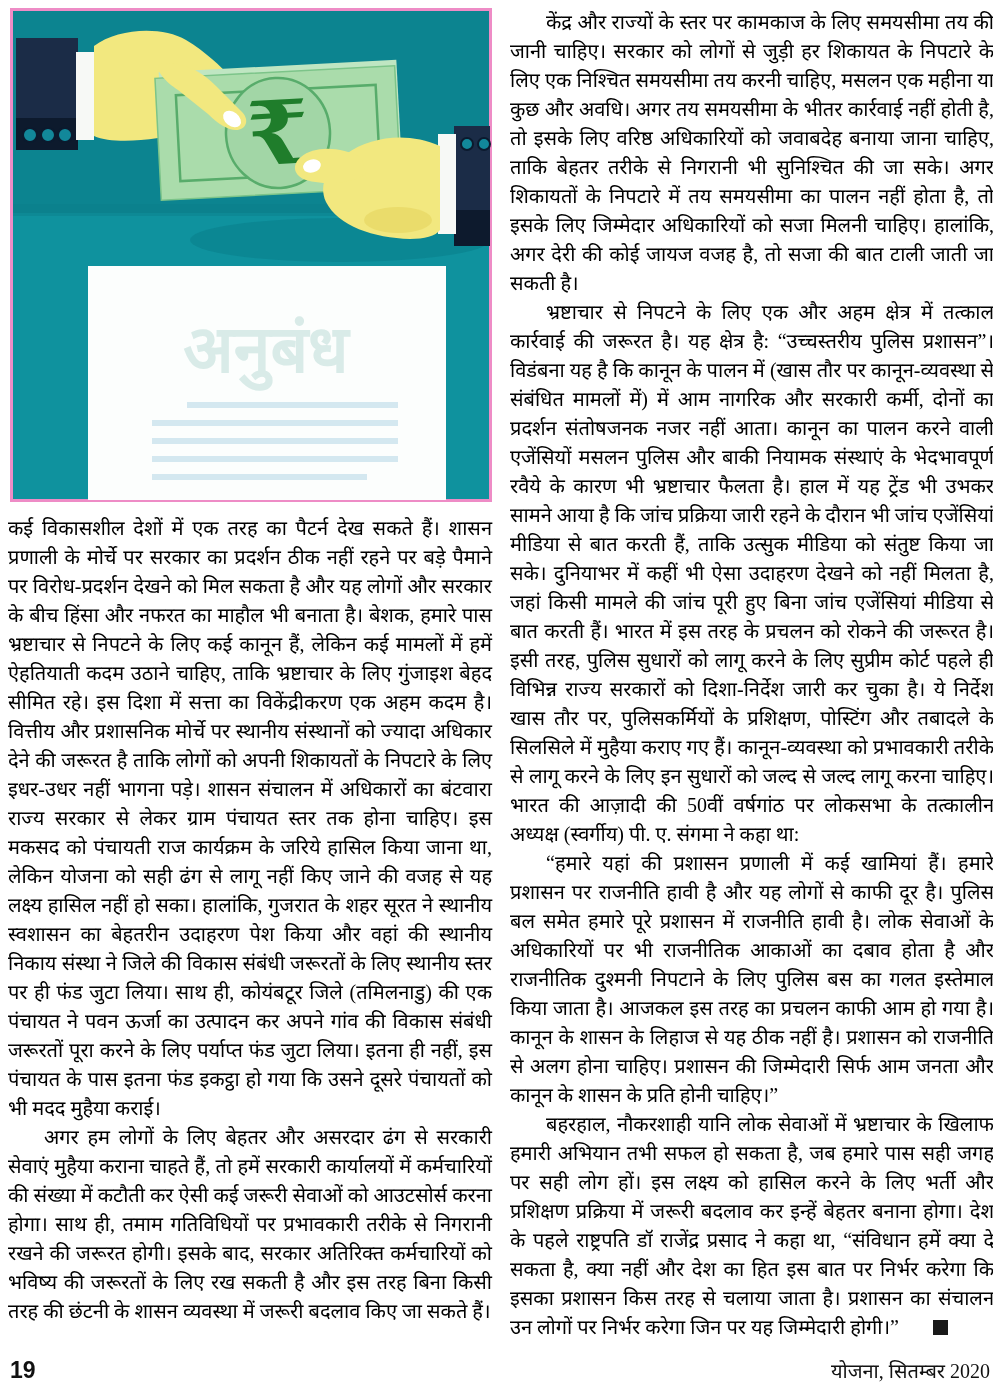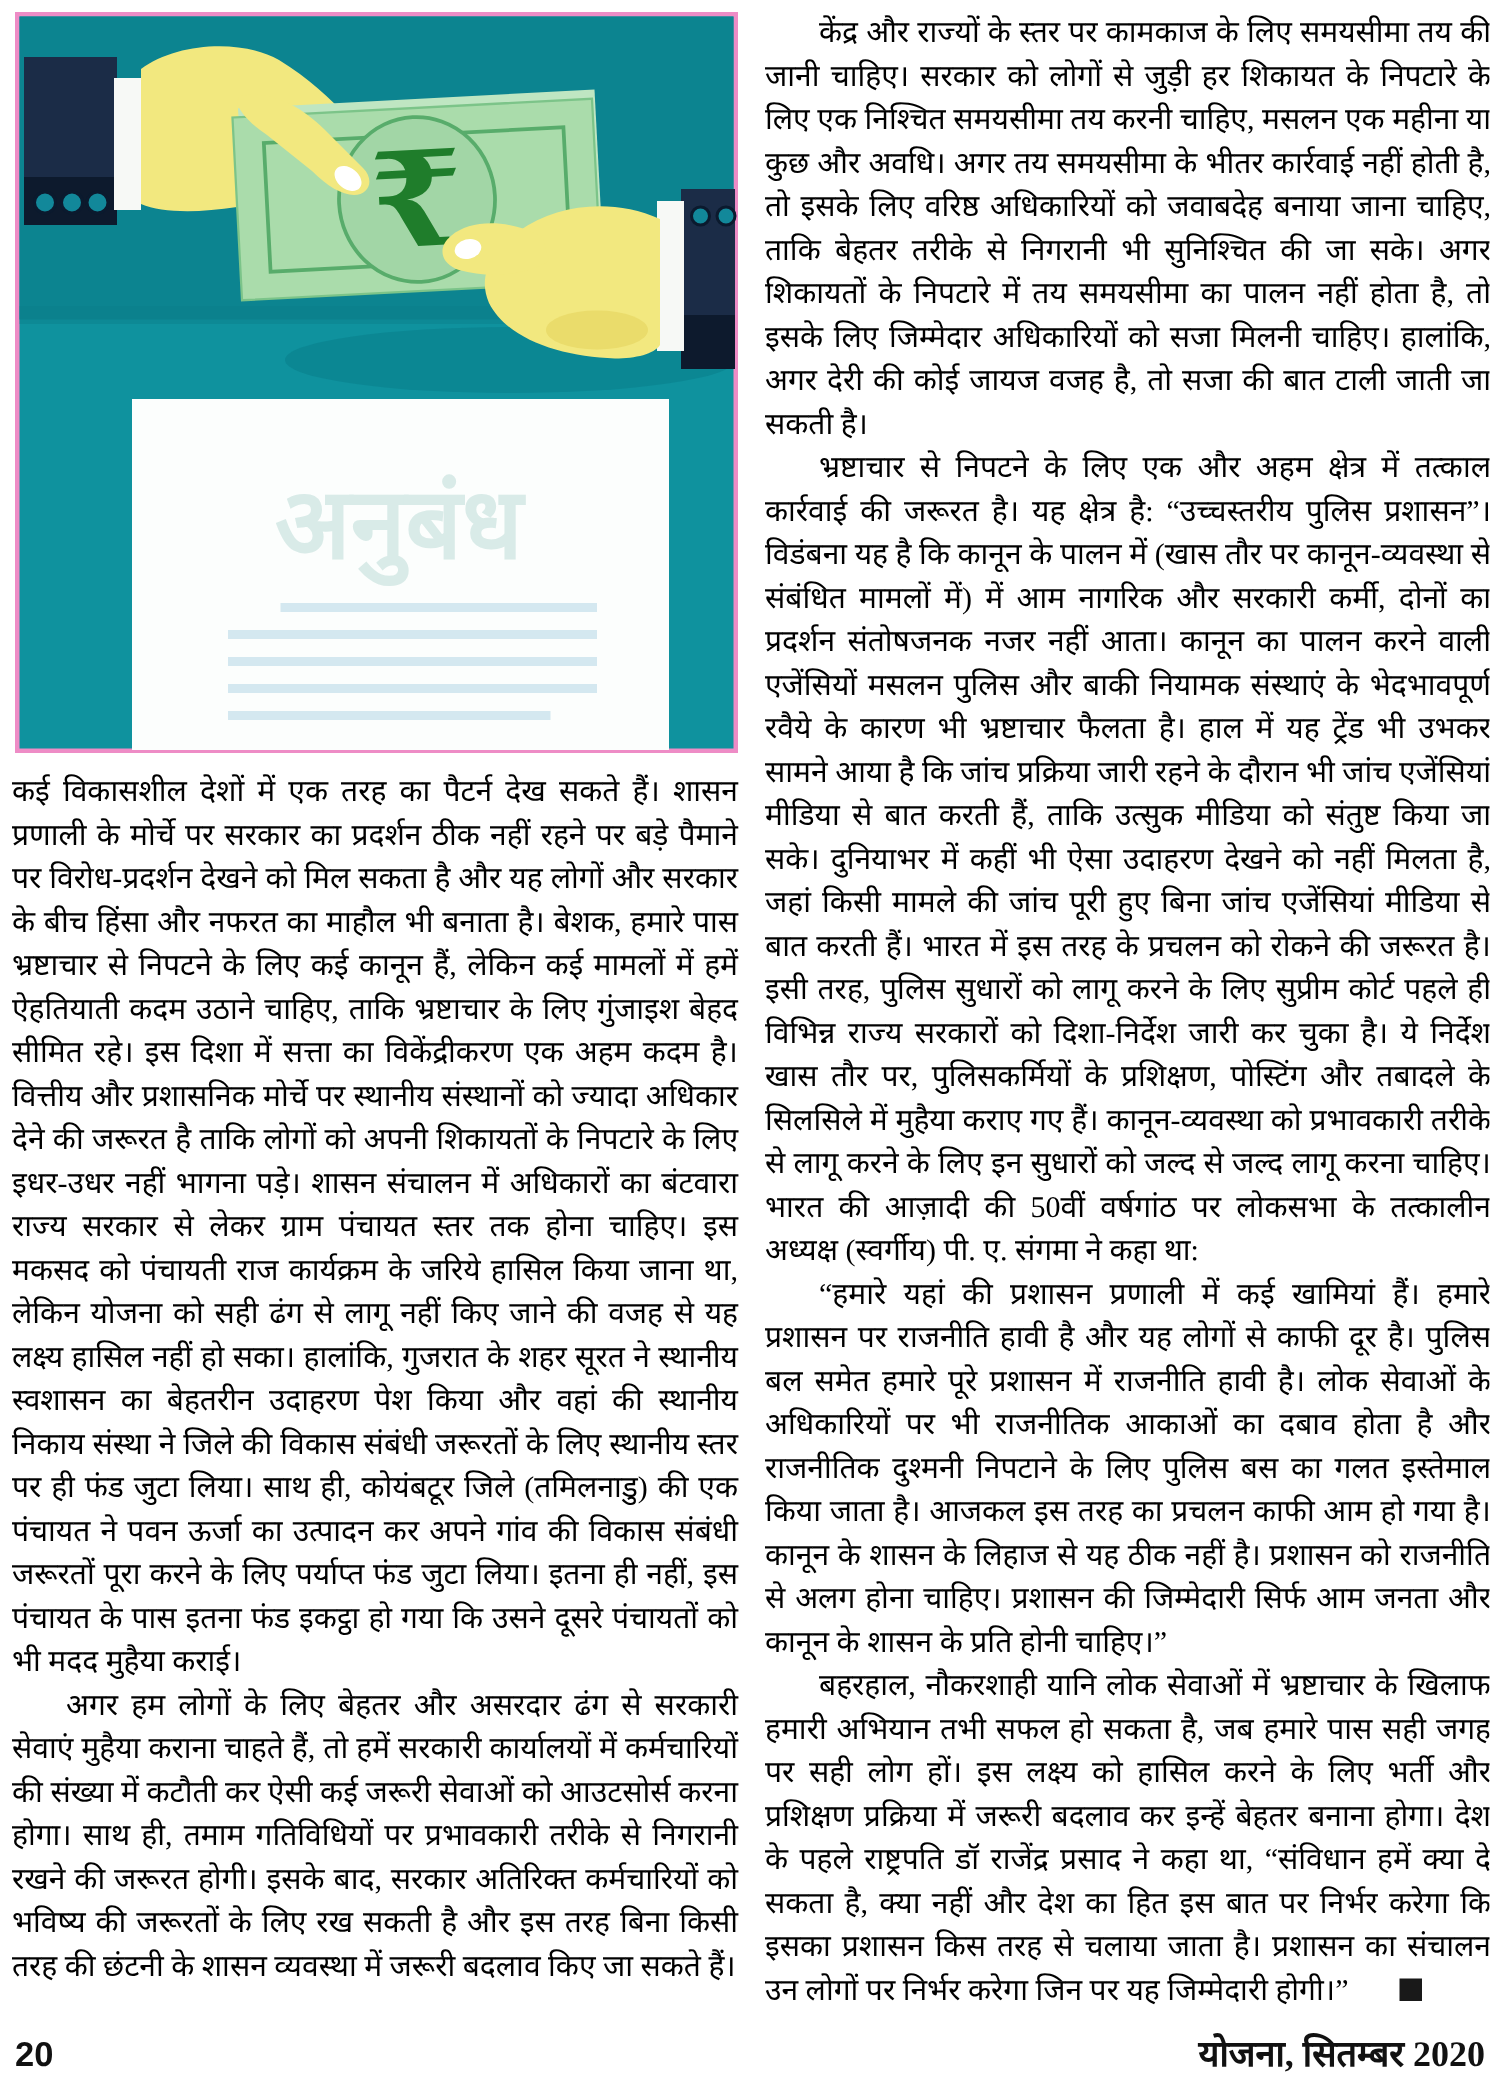--- a/index.html
+++ b/index.html
@@ -16,21 +16,21 @@
   p.body-text { font-size:20px; line-height:29px; text-align:justify;
                 text-justify:inter-word; color:#000000; }
   p.indent { text-indent:36px; }
   .italic { }
   .end-mark { display:inline-block; width:15px; height:15px; background:#191919;
               margin-left:34px; vertical-align:-1px; }
   .footer { position:absolute; left:10px; right:10px; bottom:14px;
             display:flex; justify-content:space-between; align-items:baseline; }
   .page-num { font-family:"Liberation Sans","DejaVu Sans",sans-serif;
               font-weight:bold; font-size:23px; color:#111; }
-  .pub { font-weight:bold; font-size:24px; color:#111;margin-top:28px; }
+  .pub { font-weight:normal; font-size:20px; color:#111;margin-top:28px; }
 </style>
 </head>
 <body>
 
 <div class="page">
   <div class="columns">
 
     <div class="col col-left">
       <figure class="illustration">
         <svg viewBox="0 0 482 494" xmlns="http://www.w3.org/2000/svg">
@@ -93,16 +93,16 @@
       <p class="body-text indent">केंद्र और राज्यों के स्तर पर कामकाज के लिए समयसीमा तय की जानी चाहिए। सरकार को लोगों से जुड़ी हर शिकायत के निपटारे के लिए एक निश्चित समयसीमा तय करनी चाहिए, मसलन एक महीना या कुछ और अवधि। अगर तय समयसीमा के भीतर कार्रवाई नहीं होती है, तो इसके लिए वरिष्ठ अधिकारियों को जवाबदेह बनाया जाना चाहिए, ताकि बेहतर तरीके से निगरानी भी सुनिश्चित की जा सके। अगर शिकायतों के निपटारे में तय समयसीमा का पालन नहीं होता है, तो इसके लिए जिम्मेदार अधिकारियों को सजा मिलनी चाहिए। हालांकि, अगर देरी की कोई जायज वजह है, तो सजा की बात टाली जाती जा सकती है।</p>
       <p class="body-text indent">भ्रष्टाचार से निपटने के लिए एक और अहम क्षेत्र में तत्काल कार्रवाई की जरूरत है। यह क्षेत्र है: “उच्चस्तरीय पुलिस प्रशासन”। विडंबना यह है कि कानून के पालन में (खास तौर पर कानून-व्यवस्था से संबंधित मामलों में) में आम नागरिक और सरकारी कर्मी, दोनों का प्रदर्शन संतोषजनक नजर नहीं आता। कानून का पालन करने वाली एजेंसियों मसलन पुलिस और बाकी नियामक संस्थाएं के भेदभावपूर्ण रवैये के कारण भी भ्रष्टाचार फैलता है। हाल में यह ट्रेंड भी उभकर सामने आया है कि जांच प्रक्रिया जारी रहने के दौरान भी जांच एजेंसियां मीडिया से बात करती हैं, ताकि उत्सुक मीडिया को संतुष्ट किया जा सके। दुनियाभर में कहीं भी ऐसा उदाहरण देखने को नहीं मिलता है, जहां किसी मामले की जांच पूरी हुए बिना जांच एजेंसियां मीडिया से बात करती हैं। भारत में इस तरह के प्रचलन को रोकने की जरूरत है। इसी तरह, पुलिस सुधारों को लागू करने के लिए सुप्रीम कोर्ट पहले ही विभिन्न राज्य सरकारों को दिशा-निर्देश जारी कर चुका है। ये निर्देश खास तौर पर, पुलिसकर्मियों के प्रशिक्षण, पोस्टिंग और तबादले के सिलसिले में मुहैया कराए गए हैं। कानून-व्यवस्था को प्रभावकारी तरीके से लागू करने के लिए इन सुधारों को जल्द से जल्द लागू करना चाहिए। भारत की आज़ादी की 50वीं वर्षगांठ पर लोकसभा के तत्कालीन अध्यक्ष (स्वर्गीय) पी. ए. संगमा ने कहा था:</p>
       <p class="body-text indent italic">“हमारे यहां की प्रशासन प्रणाली में कई खामियां हैं। हमारे प्रशासन पर राजनीति हावी है और यह लोगों से काफी दूर है। पुलिस बल समेत हमारे पूरे प्रशासन में राजनीति हावी है। लोक सेवाओं के अधिकारियों पर भी राजनीतिक आकाओं का दबाव होता है और राजनीतिक दुश्मनी निपटाने के लिए पुलिस बस का गलत इस्तेमाल किया जाता है। आजकल इस तरह का प्रचलन काफी आम हो गया है। कानून के शासन के लिहाज से यह ठीक नहीं है। प्रशासन को राजनीति से अलग होना चाहिए। प्रशासन की जिम्मेदारी सिर्फ आम जनता और कानून के शासन के प्रति होनी चाहिए।”</p>
       <p class="body-text indent">
         <span>बहरहाल, नौकरशाही यानि लोक सेवाओं में भ्रष्टाचार के खिलाफ हमारी अभियान तभी सफल हो सकता है, जब हमारे पास सही जगह पर सही लोग हों। इस लक्ष्य को हासिल करने के लिए भर्ती और प्रशिक्षण प्रक्रिया में जरूरी बदलाव कर इन्हें बेहतर बनाना होगा। देश के पहले राष्ट्रपति डॉ राजेंद्र प्रसाद ने कहा था, </span><span class="italic">“संविधान हमें क्या दे सकता है, क्या नहीं और देश का हित इस बात पर निर्भर करेगा कि इसका प्रशासन किस तरह से चलाया जाता है। प्रशासन का संचालन उन लोगों पर निर्भर करेगा जिन पर यह जिम्मेदारी होगी।”</span><span class="end-mark"></span>
       </p>
     </div>
   </div>
 
   <div class="footer">
-    <span class="page-num">20</span>
+    <span class="page-num">19</span>
     <span class="pub">योजना, सितम्बर 2020</span>
   </div>
 </div>
 
 </body></html>

